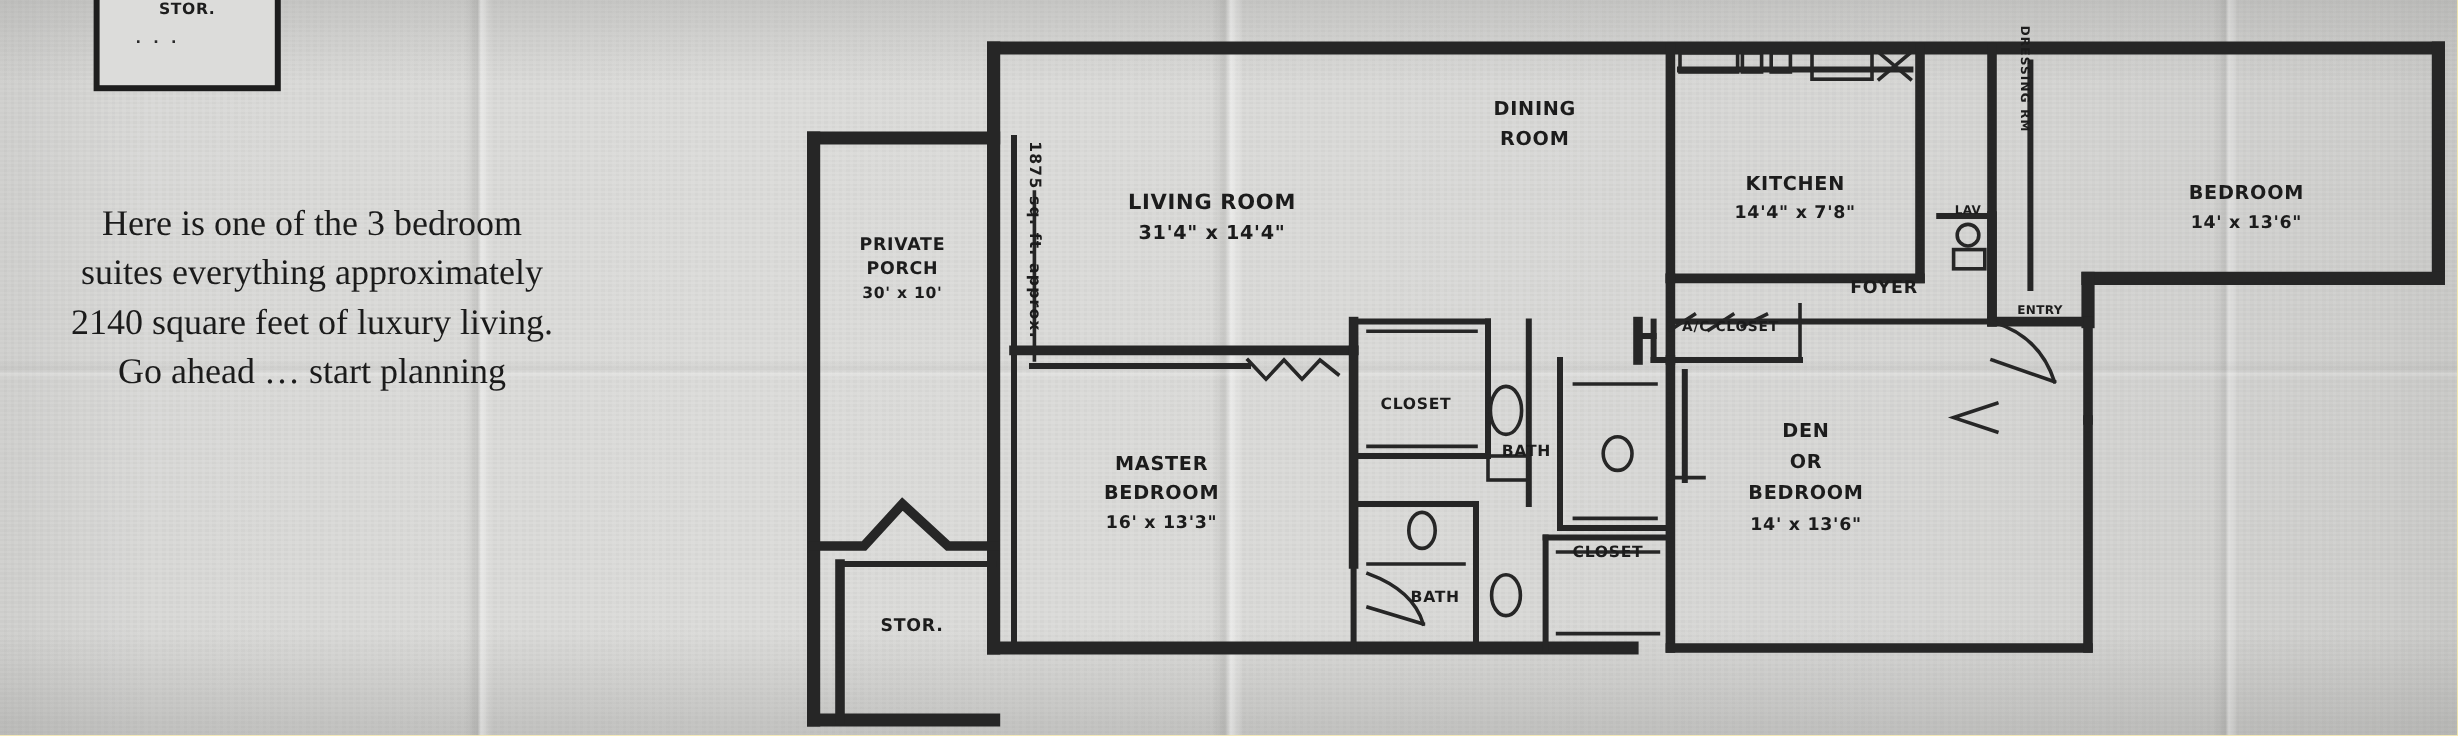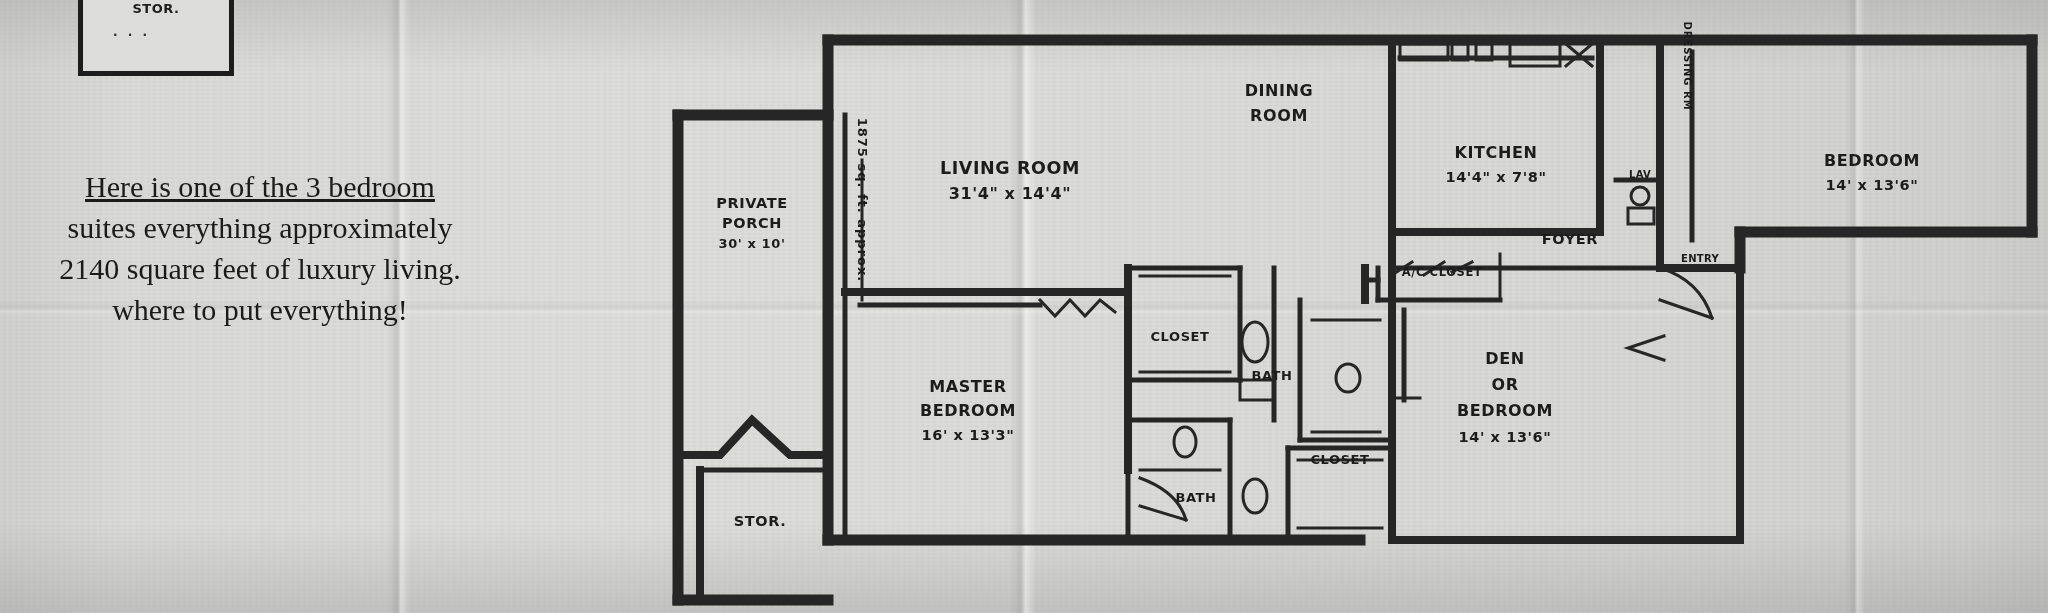--- a/index.html
+++ b/index.html
@@ -44,21 +44,21 @@
     font-family:"DejaVu Sans",sans-serif;font-weight:700;font-size:13px;color:#1d1d1d;
     letter-spacing:.5px;white-space:nowrap;}
   .topbox .tb-dots{position:absolute;left:30px;top:74px;
     font-family:"DejaVu Sans",sans-serif;font-weight:700;font-size:12px;color:#2a2a2a;letter-spacing:3px;}
 
   
   .copy{position:absolute;left:30px;top:166px;width:460px;
     font-family:"Liberation Serif",serif;
     font-size:30px;line-height:41px;color:#1b1b1b;text-align:center;}
   .copy .ln{display:block;white-space:nowrap;}
-  .copy .ln.first{text-indent:0;text-decoration:underline;}
+  .copy .ln.first{text-indent:0;}
 
   
   #plan{position:absolute;left:0;top:0;width:2048px;height:613px;}
   #plan svg{display:block;}
 
   .wall{stroke:#262626;fill:none;stroke-linecap:square;}
   .w-out{stroke-width:11;}
   .w-mid{stroke-width:8;}
   .w-thin{stroke-width:5;}
   .w-hair{stroke-width:3;}
@@ -89,21 +89,21 @@
 
   <div class="topbox">
     <div class="tb-txt">STOR.</div>
     <div class="tb-dots">. . .</div>
   </div>
 
   <div class="copy">
     <span class="ln first">Here is one of the 3 bedroom</span>
     <span class="ln">suites everything approximately</span>
     <span class="ln">2140 square feet of luxury living.</span>
-    <span class="ln">where to put everything!</span>
+    <span class="ln">Go ahead … start planning</span>
   </div>
 
   <div id="plan">
   <svg width="2048" height="613" viewBox="0 0 2048 613" xmlns="http://www.w3.org/2000/svg">
 
     <path class="wall w-out" d="M 828 40 L 2032 40"></path>
 
     <path class="wall w-out" d="M 2032 40 L 2032 232"></path>
 
     <path class="wall w-out" d="M 2032 232 L 1740 232"></path>

